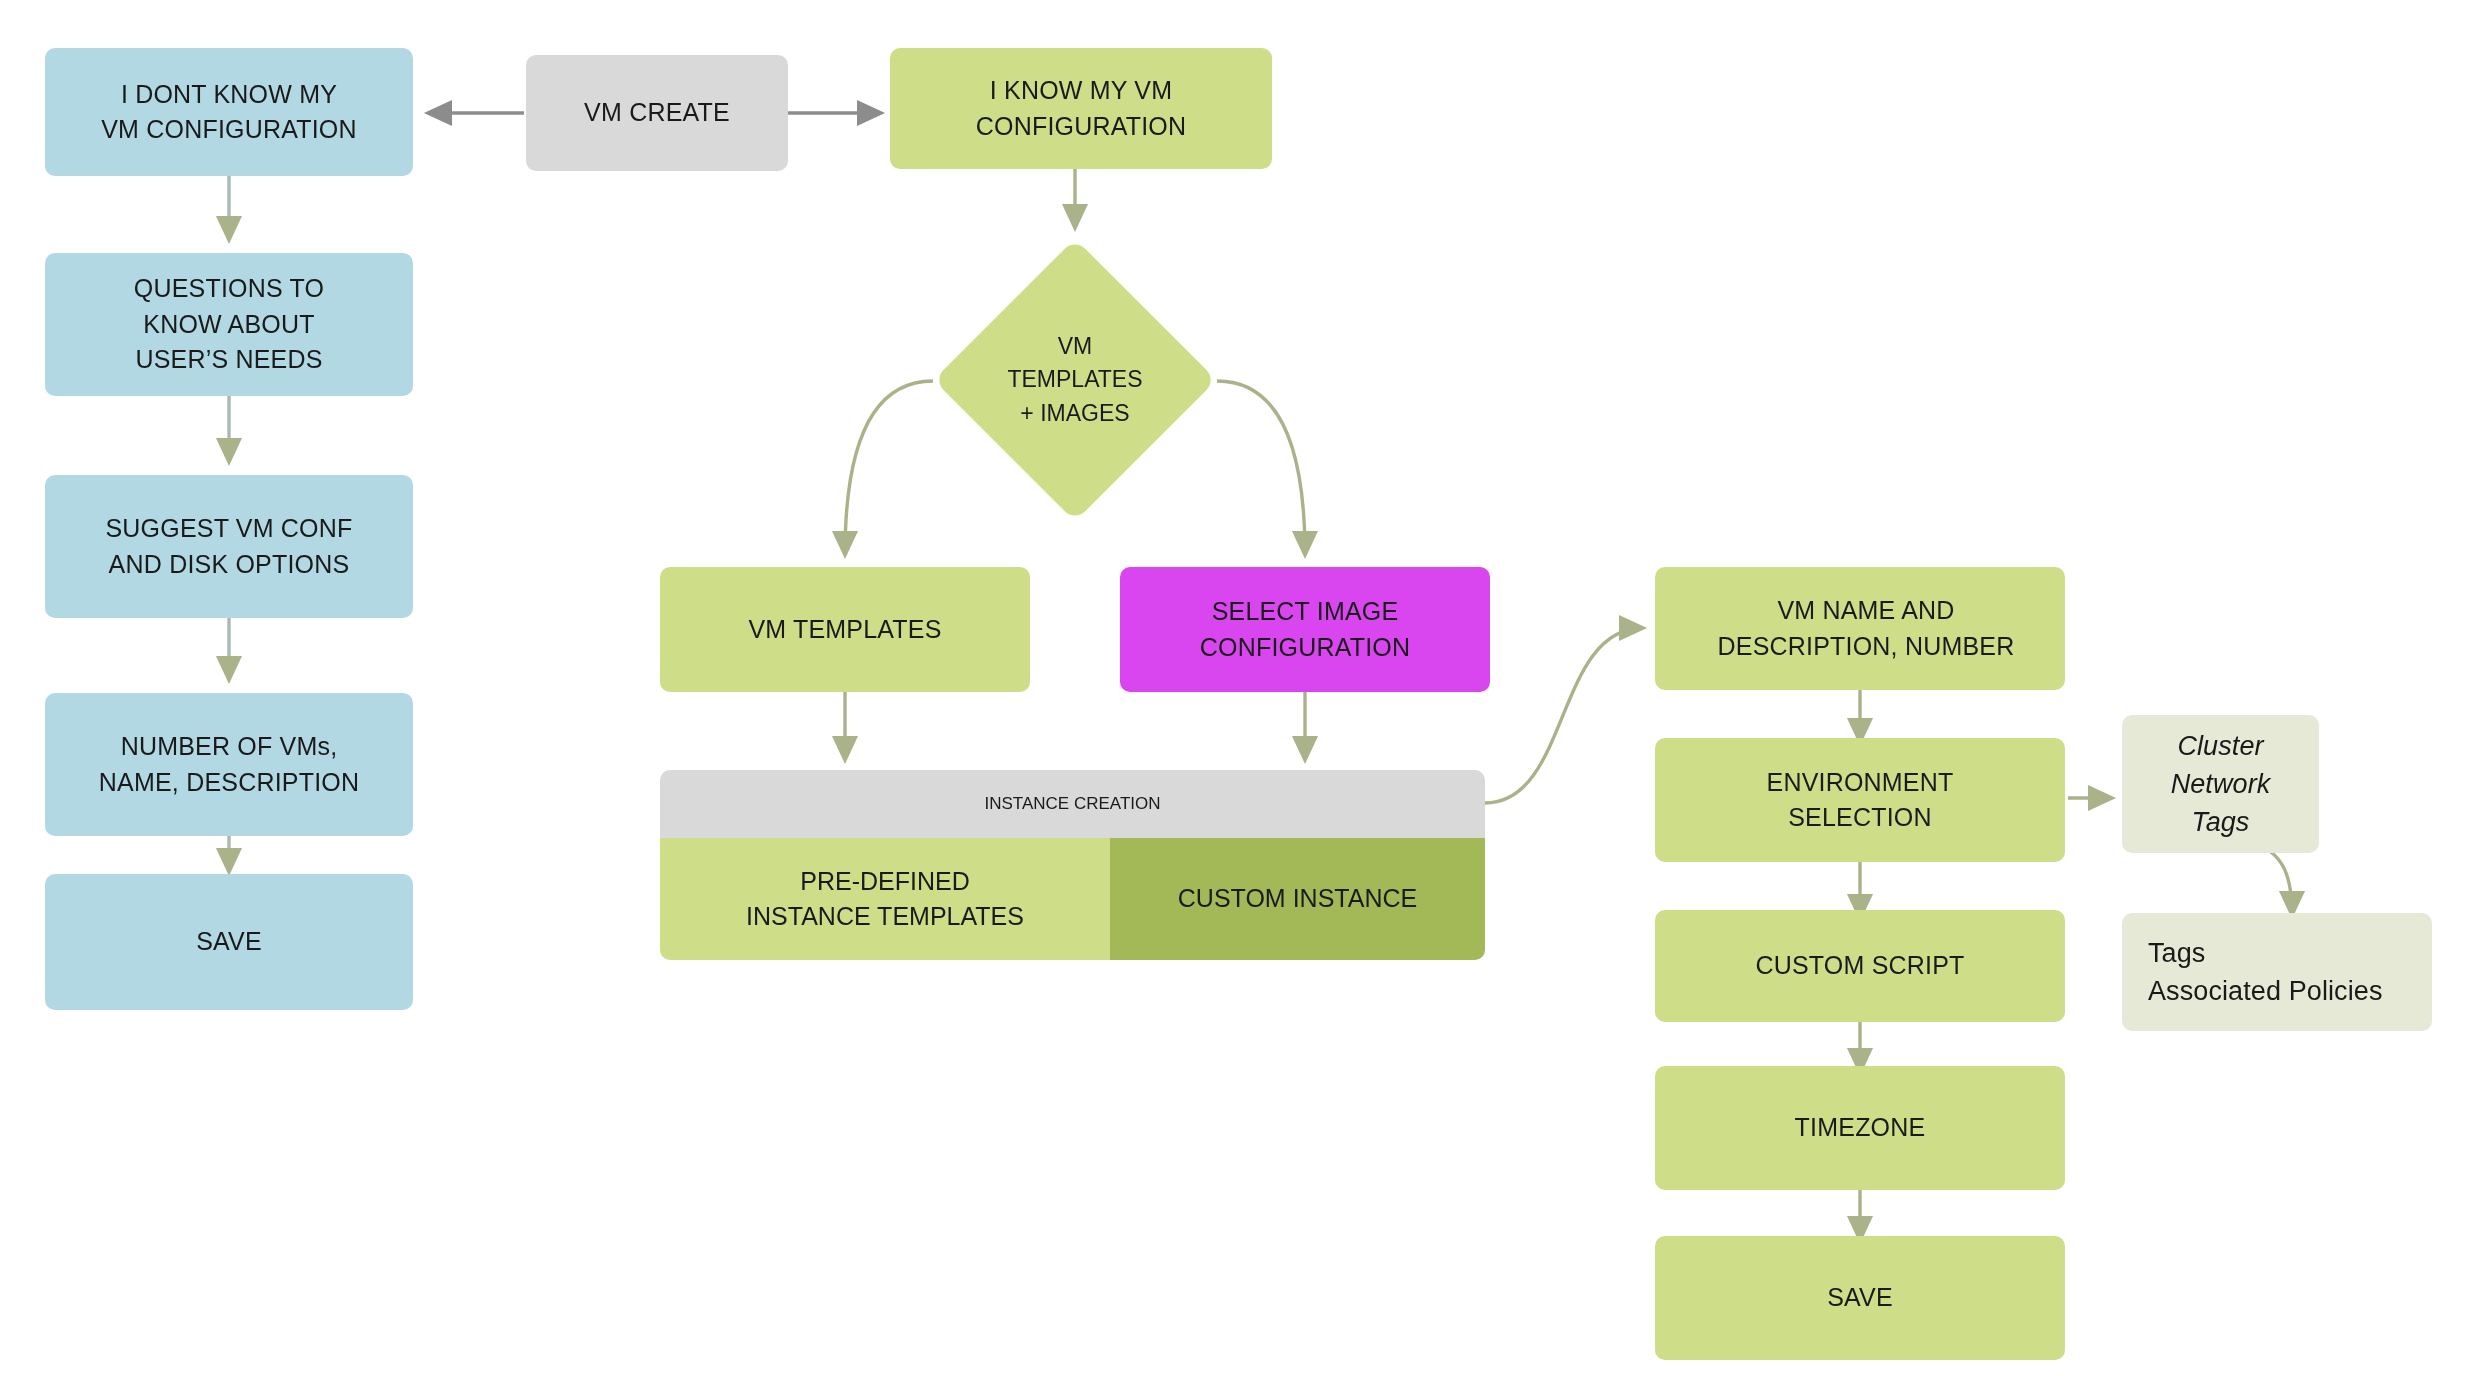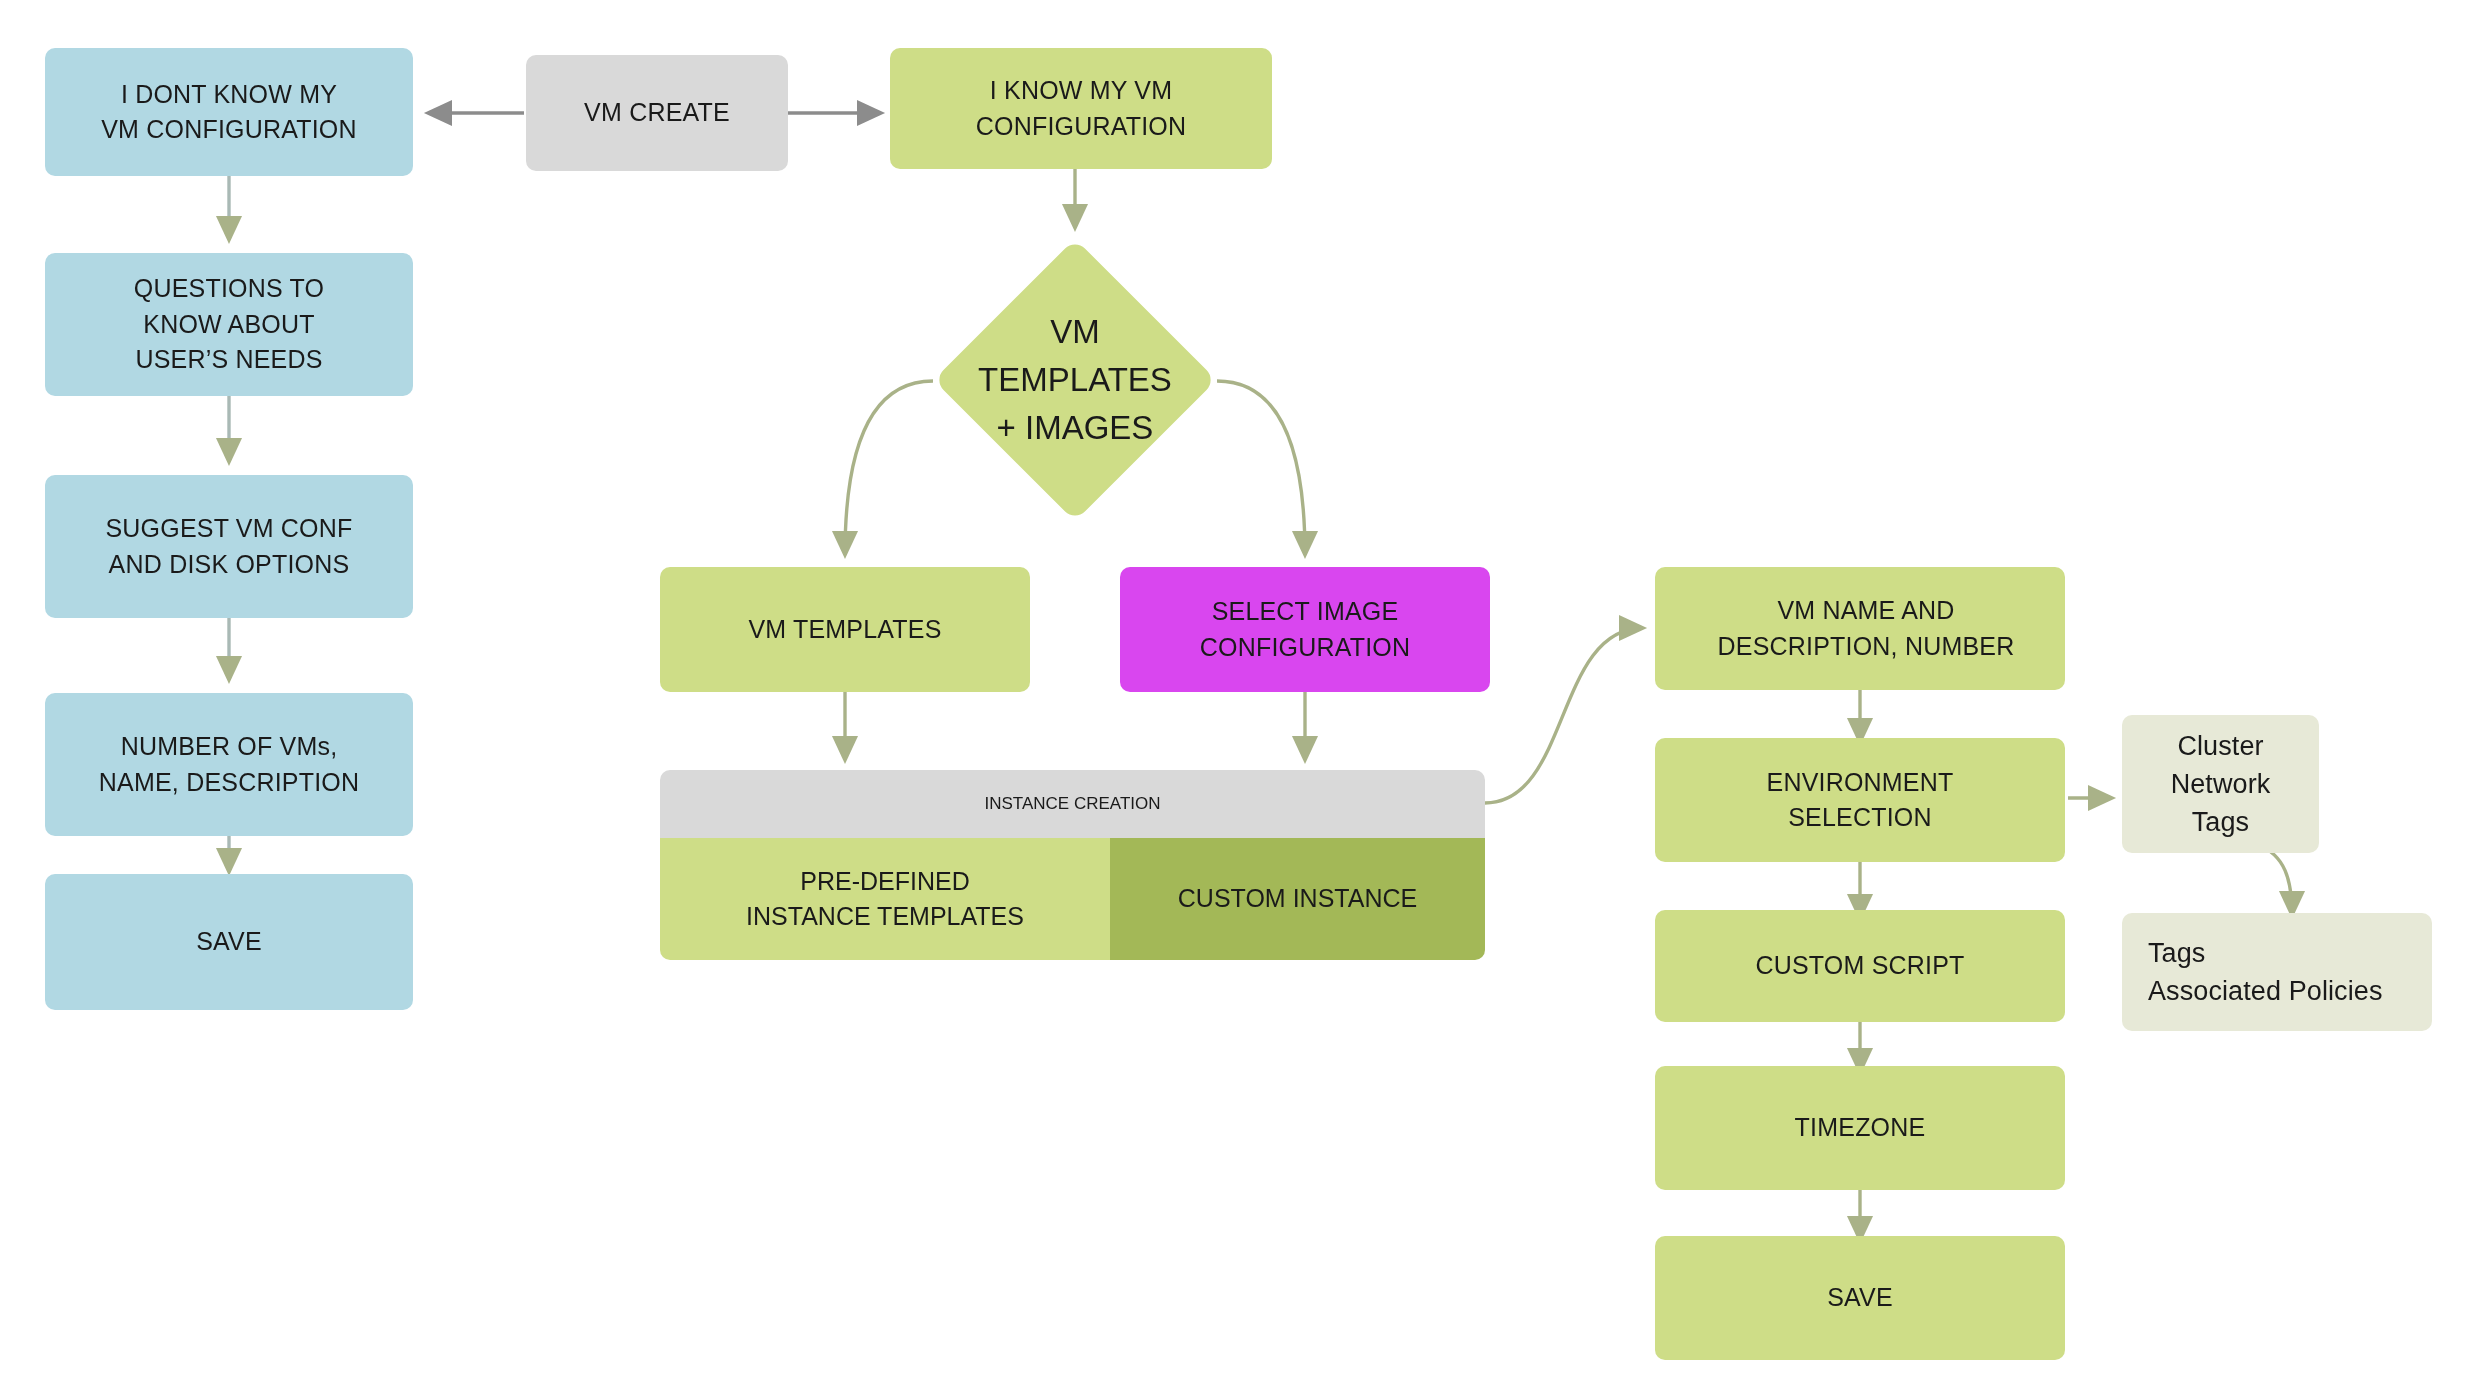--- a/index.html
+++ b/index.html
@@ -61,21 +61,21 @@
     transform: rotate(45deg);
     border-radius: 14px;
   }
   .diamond-label {
     position: absolute;
     inset: 0;
     display: flex;
     align-items: center;
     justify-content: center;
     text-align: center;
-    font-size: 33px;
+    font-size: 23px;
     color: #1a1a1a;
     white-space: pre-line;
     line-height: 1.45;
   }
 
   
   .panel {
     position: absolute;
     box-sizing: border-box;
     border-radius: 10px;
@@ -240,20 +240,20 @@
 
   <div class="node green upper" style="left:1655px; top:738px; width:410px; height:124px;">ENVIRONMENT
 SELECTION</div>
 
   <div class="node green upper" style="left:1655px; top:910px; width:410px; height:112px;">CUSTOM SCRIPT</div>
 
   <div class="node green upper" style="left:1655px; top:1066px; width:410px; height:124px;">TIMEZONE</div>
 
   <div class="node green upper" style="left:1655px; top:1236px; width:410px; height:124px;">SAVE</div>
 
-  <div class="node pale mixed" style="left:2122px; top:715px; width:197px; height:138px;">Cluster
+  <div class="node pale mixed" style="left:2122px; top:715px; width:197px; height:138px;font-style:italic;">Cluster
 Network
 Tags</div>
 
   <div class="node pale mixed leftalign" style="left:2122px; top:913px; width:310px; height:118px;">Tags
 Associated Policies</div>
 
 </div>
 
 </body></html>

